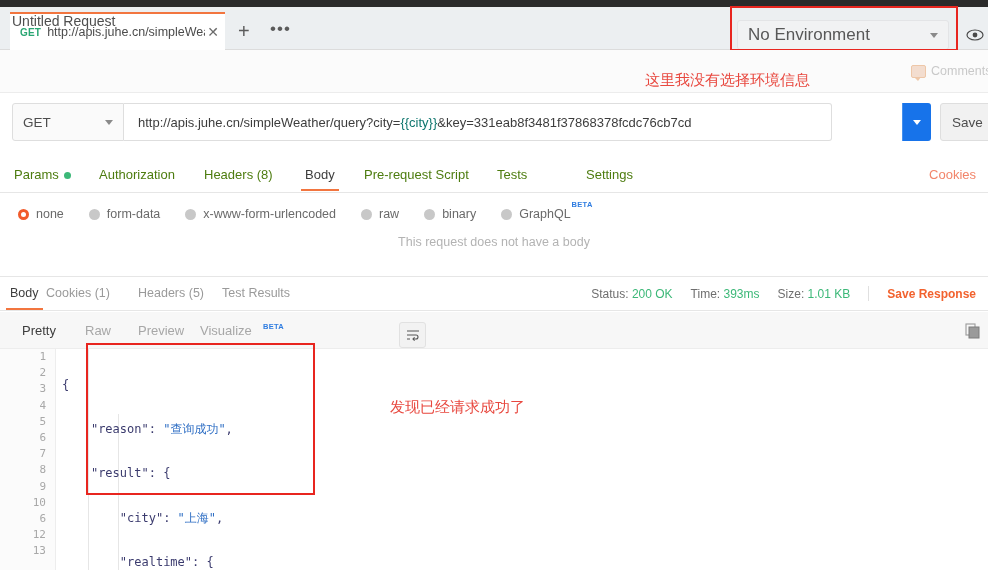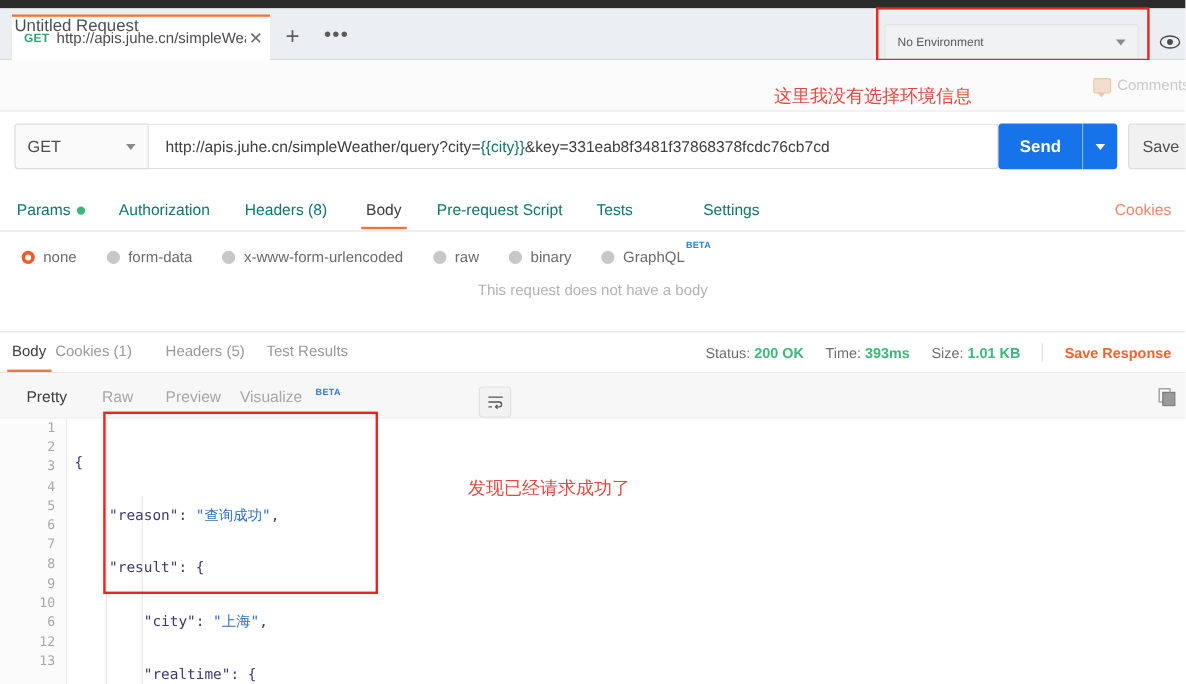--- a/index.html
+++ b/index.html
@@ -50,21 +50,21 @@
     position: absolute; left: 270px; top: 16px;
     font-size: 17px; color: #5b5b5b; line-height: .7; letter-spacing: 1px;
   }
 
   
   .env-wrap {
     position: absolute; left: 737px; top: 13px; width: 212px; height: 30px;
     background: #f1f2f3; border: 1px solid #e3e4e6; border-radius: 3px;
     display: flex; align-items: center; padding: 0 10px;
   }
-  .env-label { font-size: 10px; color: #585858; flex: 1; }
+  .env-label { font-size: 17px; color: #585858; flex: 1; }
   .caret { width: 0; height: 0; border-left: 4.5px solid transparent;
            border-right: 4.5px solid transparent; border-top: 5px solid #8a8a8a; }
   .eye-btn {
     position: absolute; left: 962px; top: 14px; width: 26px; height: 28px;
     display: flex; align-items: center; justify-content: center;
   }
 
   
   .ann-box-env {
     position: absolute; left: 730px; top: 6px; width: 228px; height: 45px;
@@ -136,21 +136,21 @@
     display: flex; align-items: center; padding-left: 11px;
     font-size: 13.5px; color: #4d4d4d;
   }
 
   
   .req-tabs {
     position: absolute; left: 0; top: 160px; width: 988px; height: 33px;
     border-bottom: 1px solid #e6e6e6;
   }
   .req-tabs .rt {
-    position: absolute; top: 7px; font-size: 13px; color: #0f766e;
+    position: absolute; top: 7px; font-size: 13px; color: #4d7c0f;
     white-space: nowrap;
   }
   .req-tabs .rt.active { color: #3d3d3d; }
   .req-tabs .rt.active:after {
     content: ""; position: absolute; left: -4px; right: -4px; bottom: -9px;
     height: 2.5px; background: #f2753f;
   }
   .green-dot {
     display: inline-block; width: 7px; height: 7px; border-radius: 50%;
     background: #3cb878; margin-left: 5px; vertical-align: middle;
@@ -198,21 +198,21 @@
   .resp-tabs .rt.active { color: #3d3d3d; }
   .resp-tabs .rt.active:after {
     content: ""; position: absolute; left: -4px; right: -4px; bottom: -10px;
     height: 2.5px; background: #f2753f;
   }
   .resp-meta {
     position: absolute; right: 12px; top: 9px;
     display: flex; align-items: center; gap: 18px;
     font-size: 12px; color: #6e6e6e; white-space: nowrap;
   }
-  .resp-meta .val { color: #3cb878; font-weight: bold; }
+  .resp-meta .val { color: #3cb878; }
   .save-resp { color: #f2622e; font-weight: bold; font-size: 12px; }
   .meta-divider { width: 1px; height: 15px; background: #e0e0e0; }
 
   
   .pretty-bar {
     position: absolute; left: 0; top: 312px; width: 988px; height: 37px;
     background: #f7f7f7; border-bottom: 1px solid #ededed;
   }
   .pretty-bar .pt {
     position: absolute; top: 11px; font-size: 13px; color: #a7a7a7; white-space: nowrap;
@@ -313,21 +313,20 @@
     <div class="method-box">
       <span class="m-label">GET</span>
       <span class="caret"></span>
     </div>
     <div class="url-box">
       <span>http://apis.juhe.cn/simpleWeather/query?city=</span>
         <span class="var">{{city}}</span>
         <span>&amp;key=331eab8f3481f37868378fcdc76cb7cd</span>
     </div>
   </div>
-  <div class="send-btn">Send</div>
   <div class="send-caret-btn">
     <span class="caret"></span>
   </div>
   <div class="save-btn">Save</div>
 
   <div class="req-tabs">
     <div class="rt" style="left:14px"><span>Params</span><span class="green-dot"></span></div>
     <div class="rt" style="left:99px">Authorization</div>
     <div class="rt" style="left:204px">Headers (8)</div>
     <div class="rt active" style="left:305px">Body</div>

